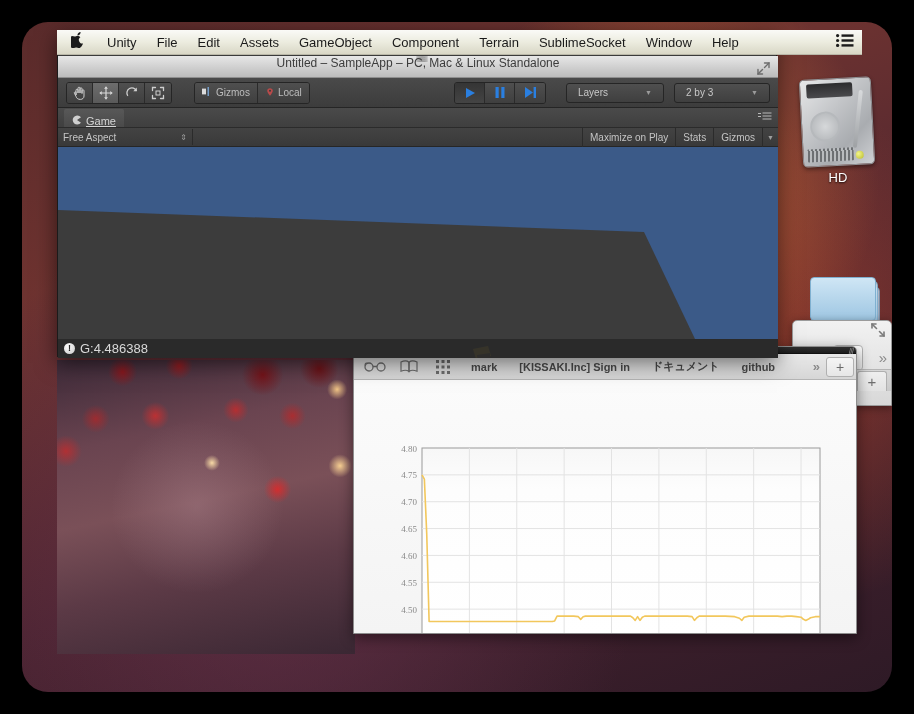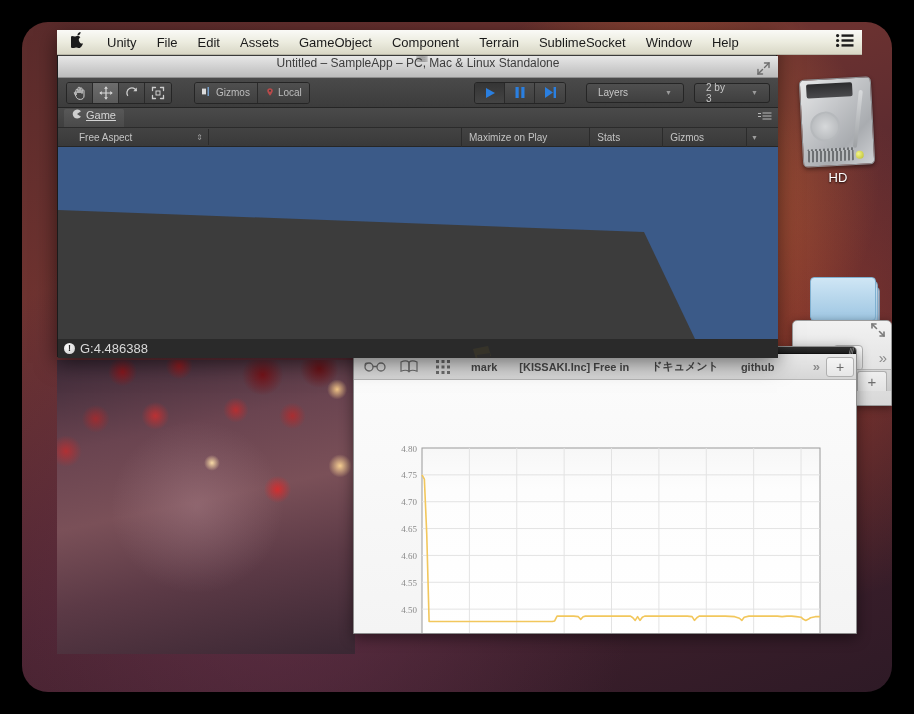--- a/index.html
+++ b/index.html
@@ -218,30 +218,30 @@
     font-size:10px; padding:0 11px;
   }
   .dd-arrow { font-size:7px; color:#9b9b9b; margin-left:8px; }
 
   #game-tabbar {
     position:absolute; left:0; top:77px; width:720px; height:20px;
     background:linear-gradient(180deg,#4a4a4a,#3f3f3f);
     border-bottom:1px solid #2b2b2b; display:flex; align-items:center; padding:0 6px;
   }
   #game-tab {
-    display:flex; align-items:flex-start; gap:4px; height:18px; padding:0 8px;
+    display:flex; align-items:flex-end; gap:4px; height:18px; padding:0 8px;
     background:linear-gradient(180deg,#585858,#4a4a4a); border-radius:2px 2px 0 0;
     font-size:11px; color:#d4d4d4;text-decoration:underline;
   }
   #tab-menu-icon { margin-left:auto; color:#b9b9b9; font-size:9px; }
 
   #game-controlbar {
     position:absolute; left:0; top:97px; width:720px; height:19px;
     background:linear-gradient(180deg,#434343,#393939);
-    border-bottom:1px solid #262626; display:flex; align-items:center; padding:0 16px;gap:35px;
+    border-bottom:1px solid #262626; display:flex; align-items:center; padding:0 0;
   }
   #aspect-dd {
     display:flex; align-items:center; justify-content:space-between;
     width:135px; height:16px; padding:0 5px; font-size:10px; color:#c4c4c4;
     border-right:1px solid #2b2b2b;
   }
   .gc-btn {
     height:19px; display:flex; align-items:center; padding:0 7px;
     font-size:10px; color:#c4c4c4; border-left:1px solid #2b2b2b;
   }
@@ -350,21 +350,21 @@
               <rect x="0" y="5.5" width="3" height="3"></rect>
                 <rect x="5.5" y="5.5" width="3" height="3"></rect>
                 <rect x="11" y="5.5" width="3" height="3"></rect>
               <rect x="0" y="11" width="3" height="3"></rect>
                 <rect x="5.5" y="11" width="3" height="3"></rect>
                 <rect x="11" y="11" width="3" height="3"></rect>
             </g>
           </svg>
         </div>
         <div class="bm-link">mark</div>
-        <div class="bm-link">[KISSAKI.Inc] Free in</div>
+        <div class="bm-link">[KISSAKI.Inc] Sign in</div>
         <div class="bm-link">ドキュメント</div>
         <div class="bm-link">github</div>
         <div id="bm-overflow">»</div>
         <div id="bm-newtab">+</div>
       </div>
 
       <div id="page-area">
         <div id="chart-wrap">
           <svg id="chart-svg" width="452" height="222" viewBox="0 0 452 222">
             <defs>
@@ -500,21 +500,21 @@
                 <path d="M2 1l8 5.5L2 12z" fill="#2a7fe0"></path>
                 <rect x="10.6" y="1" width="2.4" height="11" fill="#2a7fe0"></rect>
               </svg>
           </div>
         </div>
 
         <div class="dropdown" style="width:98px; margin-right:10px;">
           <span>Layers</span>
           <span class="dd-arrow">▼</span>
         </div>
-        <div class="dropdown" style="width:76px;gap:18px;">
+        <div class="dropdown" style="width:96px;gap:18px;">
           <span>2 by 3</span>
           <span class="dd-arrow">▼</span>
         </div>
       </div>
 
       <div id="game-tabbar">
         <div id="game-tab">
           <span>
             <svg width="10" height="10" viewBox="0 0 10 10">
                 <path d="M5 5L9 2.2A4.6 4.6 0 105 9.6 4.6 4.6 0 009 7.8z" fill="#cfcfcf"></path>

